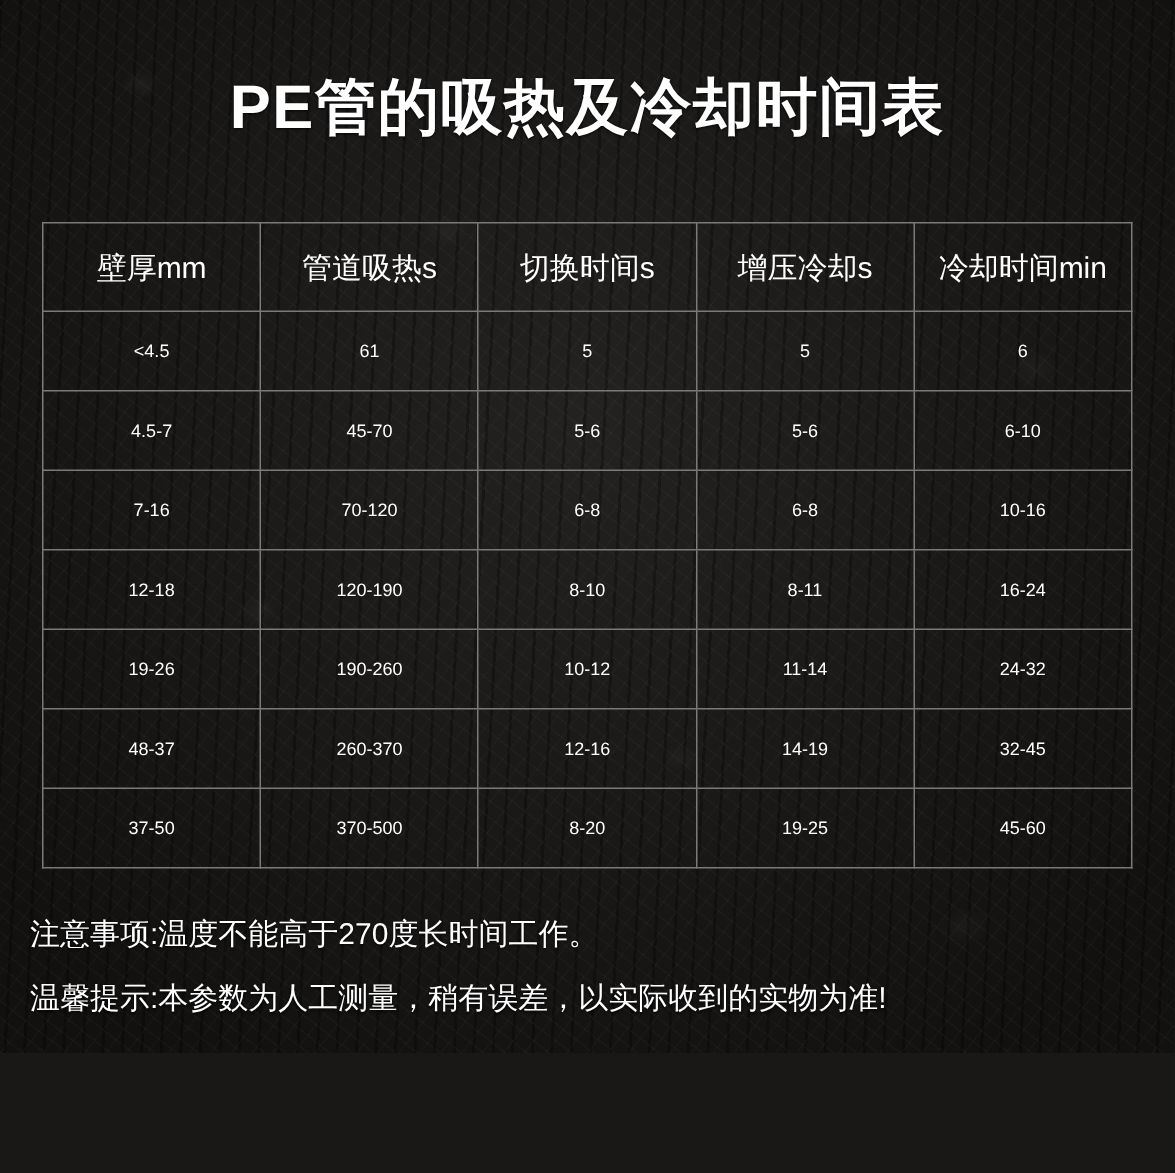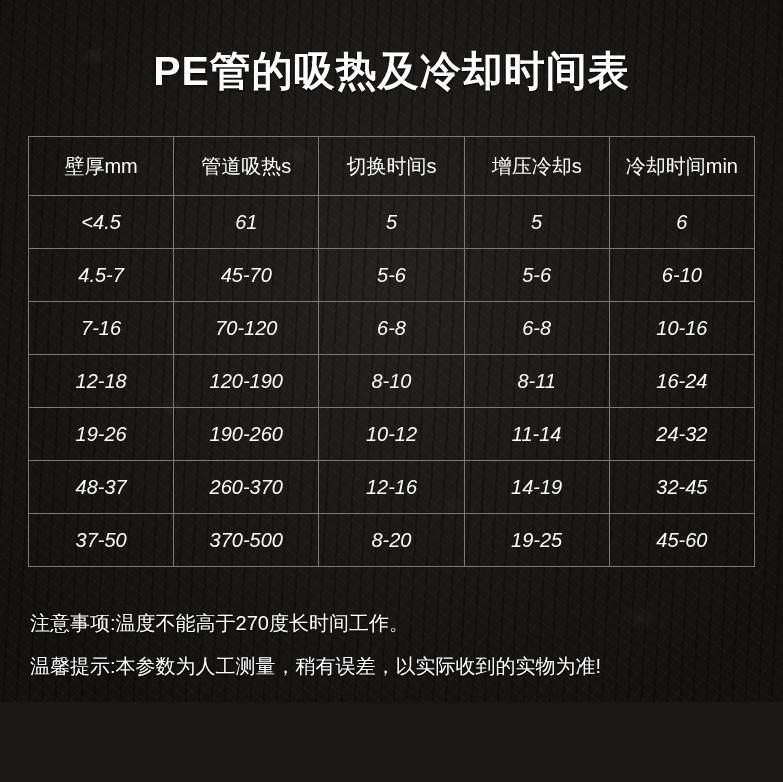--- a/index.html
+++ b/index.html
@@ -47,21 +47,21 @@
     width: 100%;
     text-align: center;
     font-size: 41px;
     font-weight: bold;
     letter-spacing: 1px;
     color: #ffffff;
     text-shadow: 0 1px 2px rgba(0,0,0,0.85);
   }
   .table-wrap {
     position: absolute;
-    top: 136px;
+    top: 148px;
     left: 28px;
     width: 727px;
   }
   table.spec {
     width: 100%;
     border-collapse: collapse;
     table-layout: fixed;
   }
   table.spec th, table.spec td {
     border: 1px solid #7c7a76;
@@ -69,26 +69,25 @@
     color: #ffffff;
     font-weight: normal;
     background: transparent;
   }
   table.spec th {
     height: 56px;
     font-size: 20px;
   }
   table.spec td {
     height: 50px;
-    font-size: 20px;
-    font-style: italic;
+    font-size: 12px;
   }
   .notes {
     position: absolute;
-    left: 30px;
+    left: 20px;
     top: 608px;
     width: 723px;
   }
   .note-line {
     font-size: 20px;
     color: #ffffff;
     line-height: 1.55;
     margin-bottom: 12px;
     text-shadow: 0 1px 2px rgba(0,0,0,0.8);
   }

